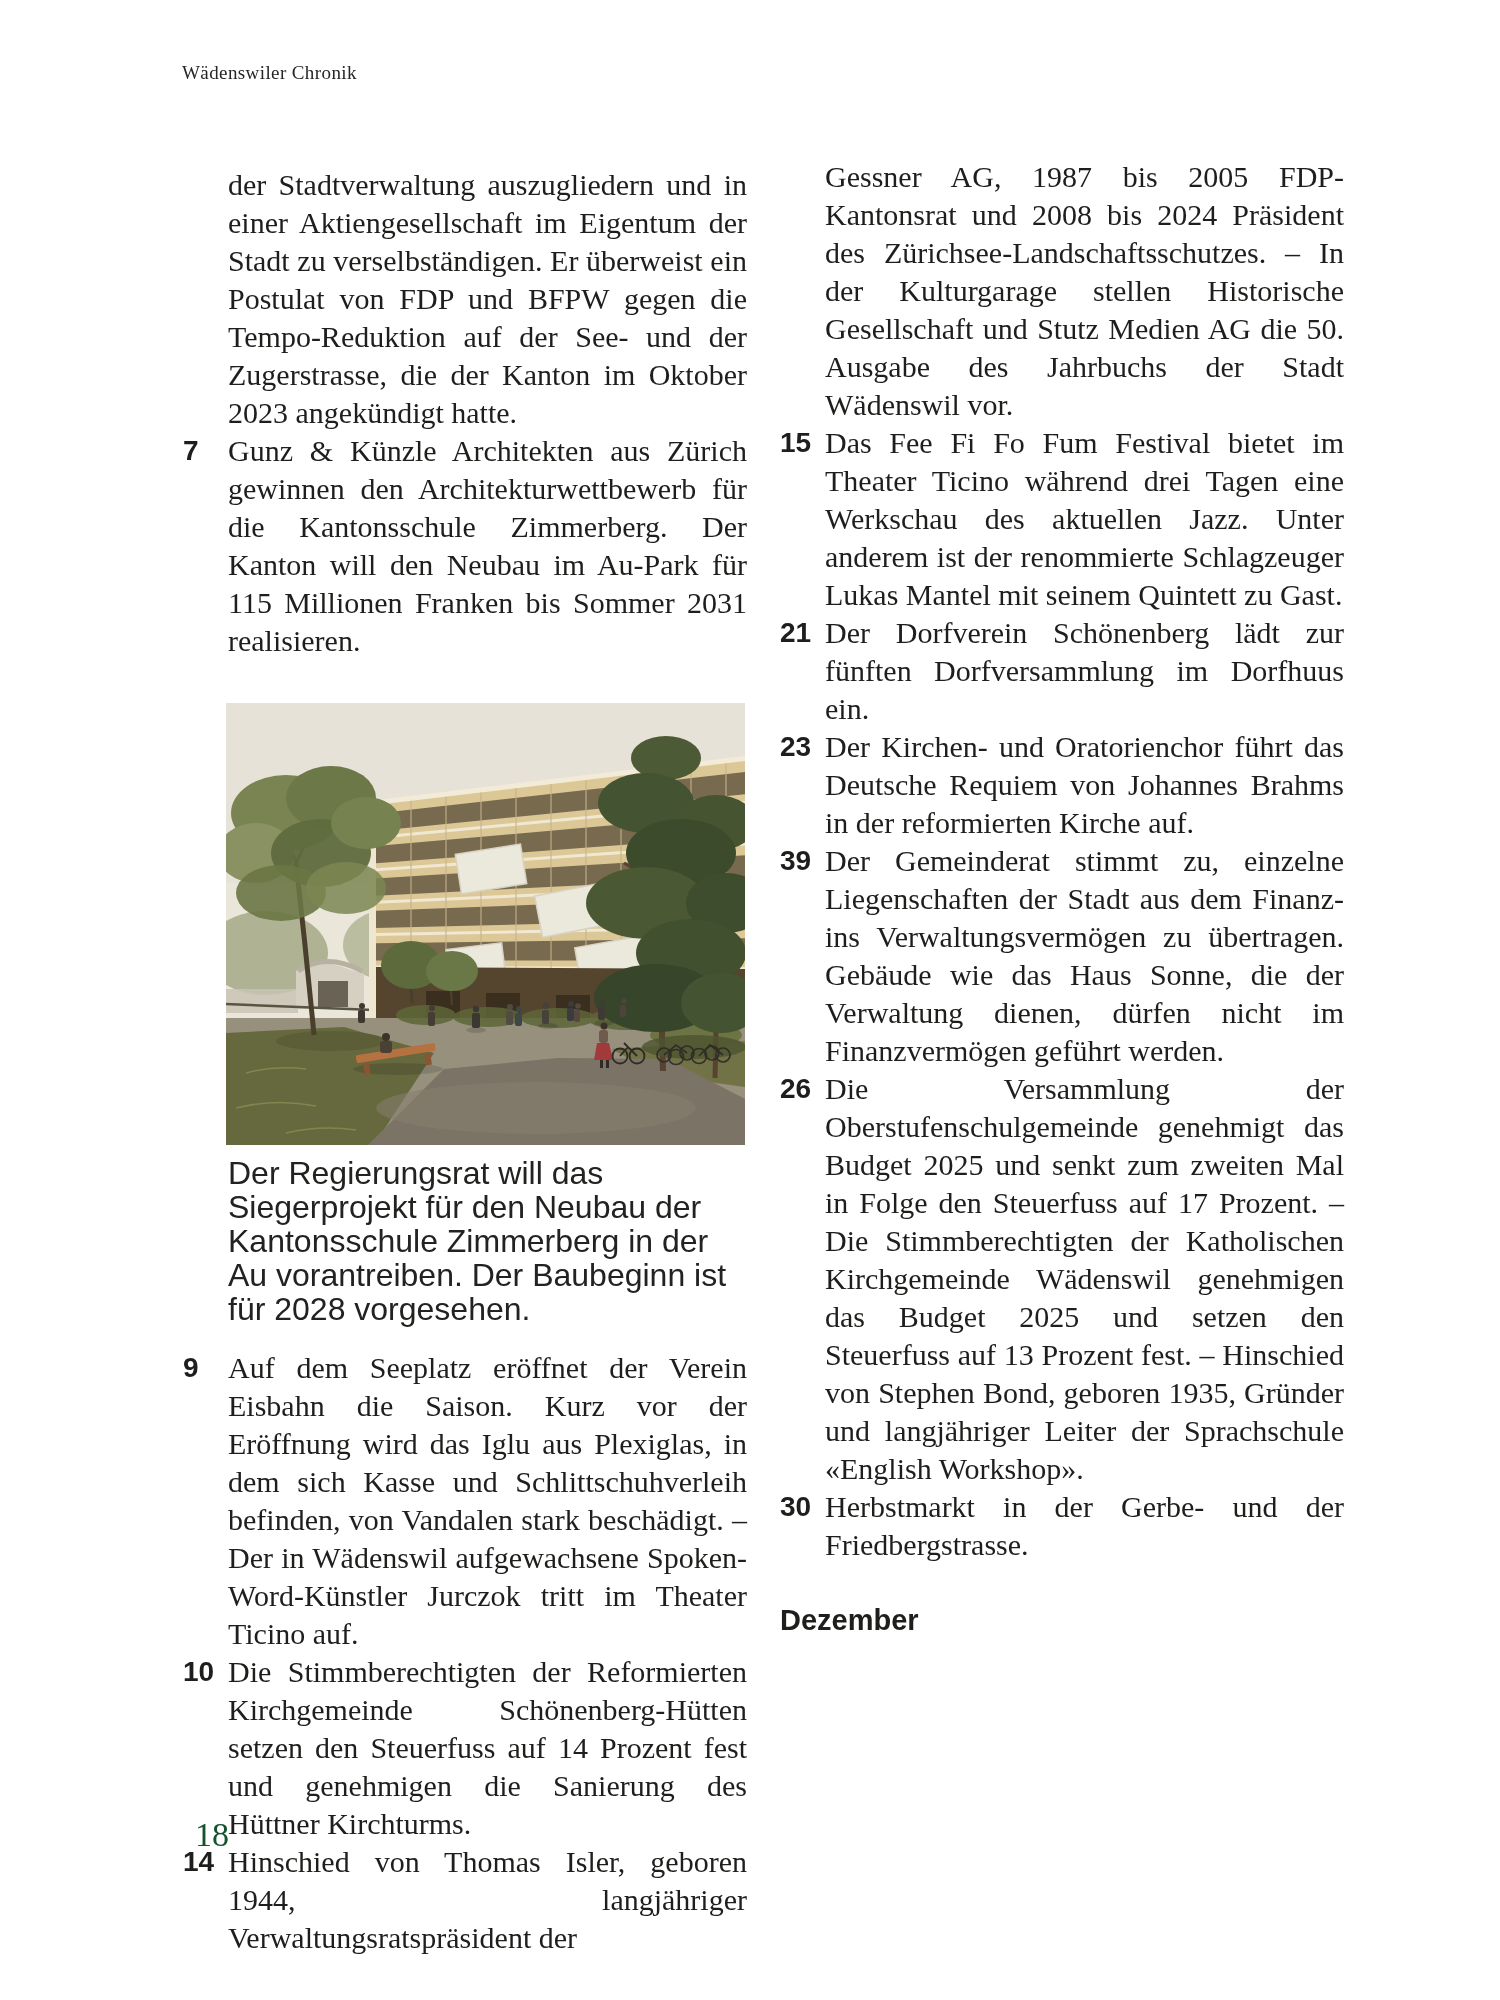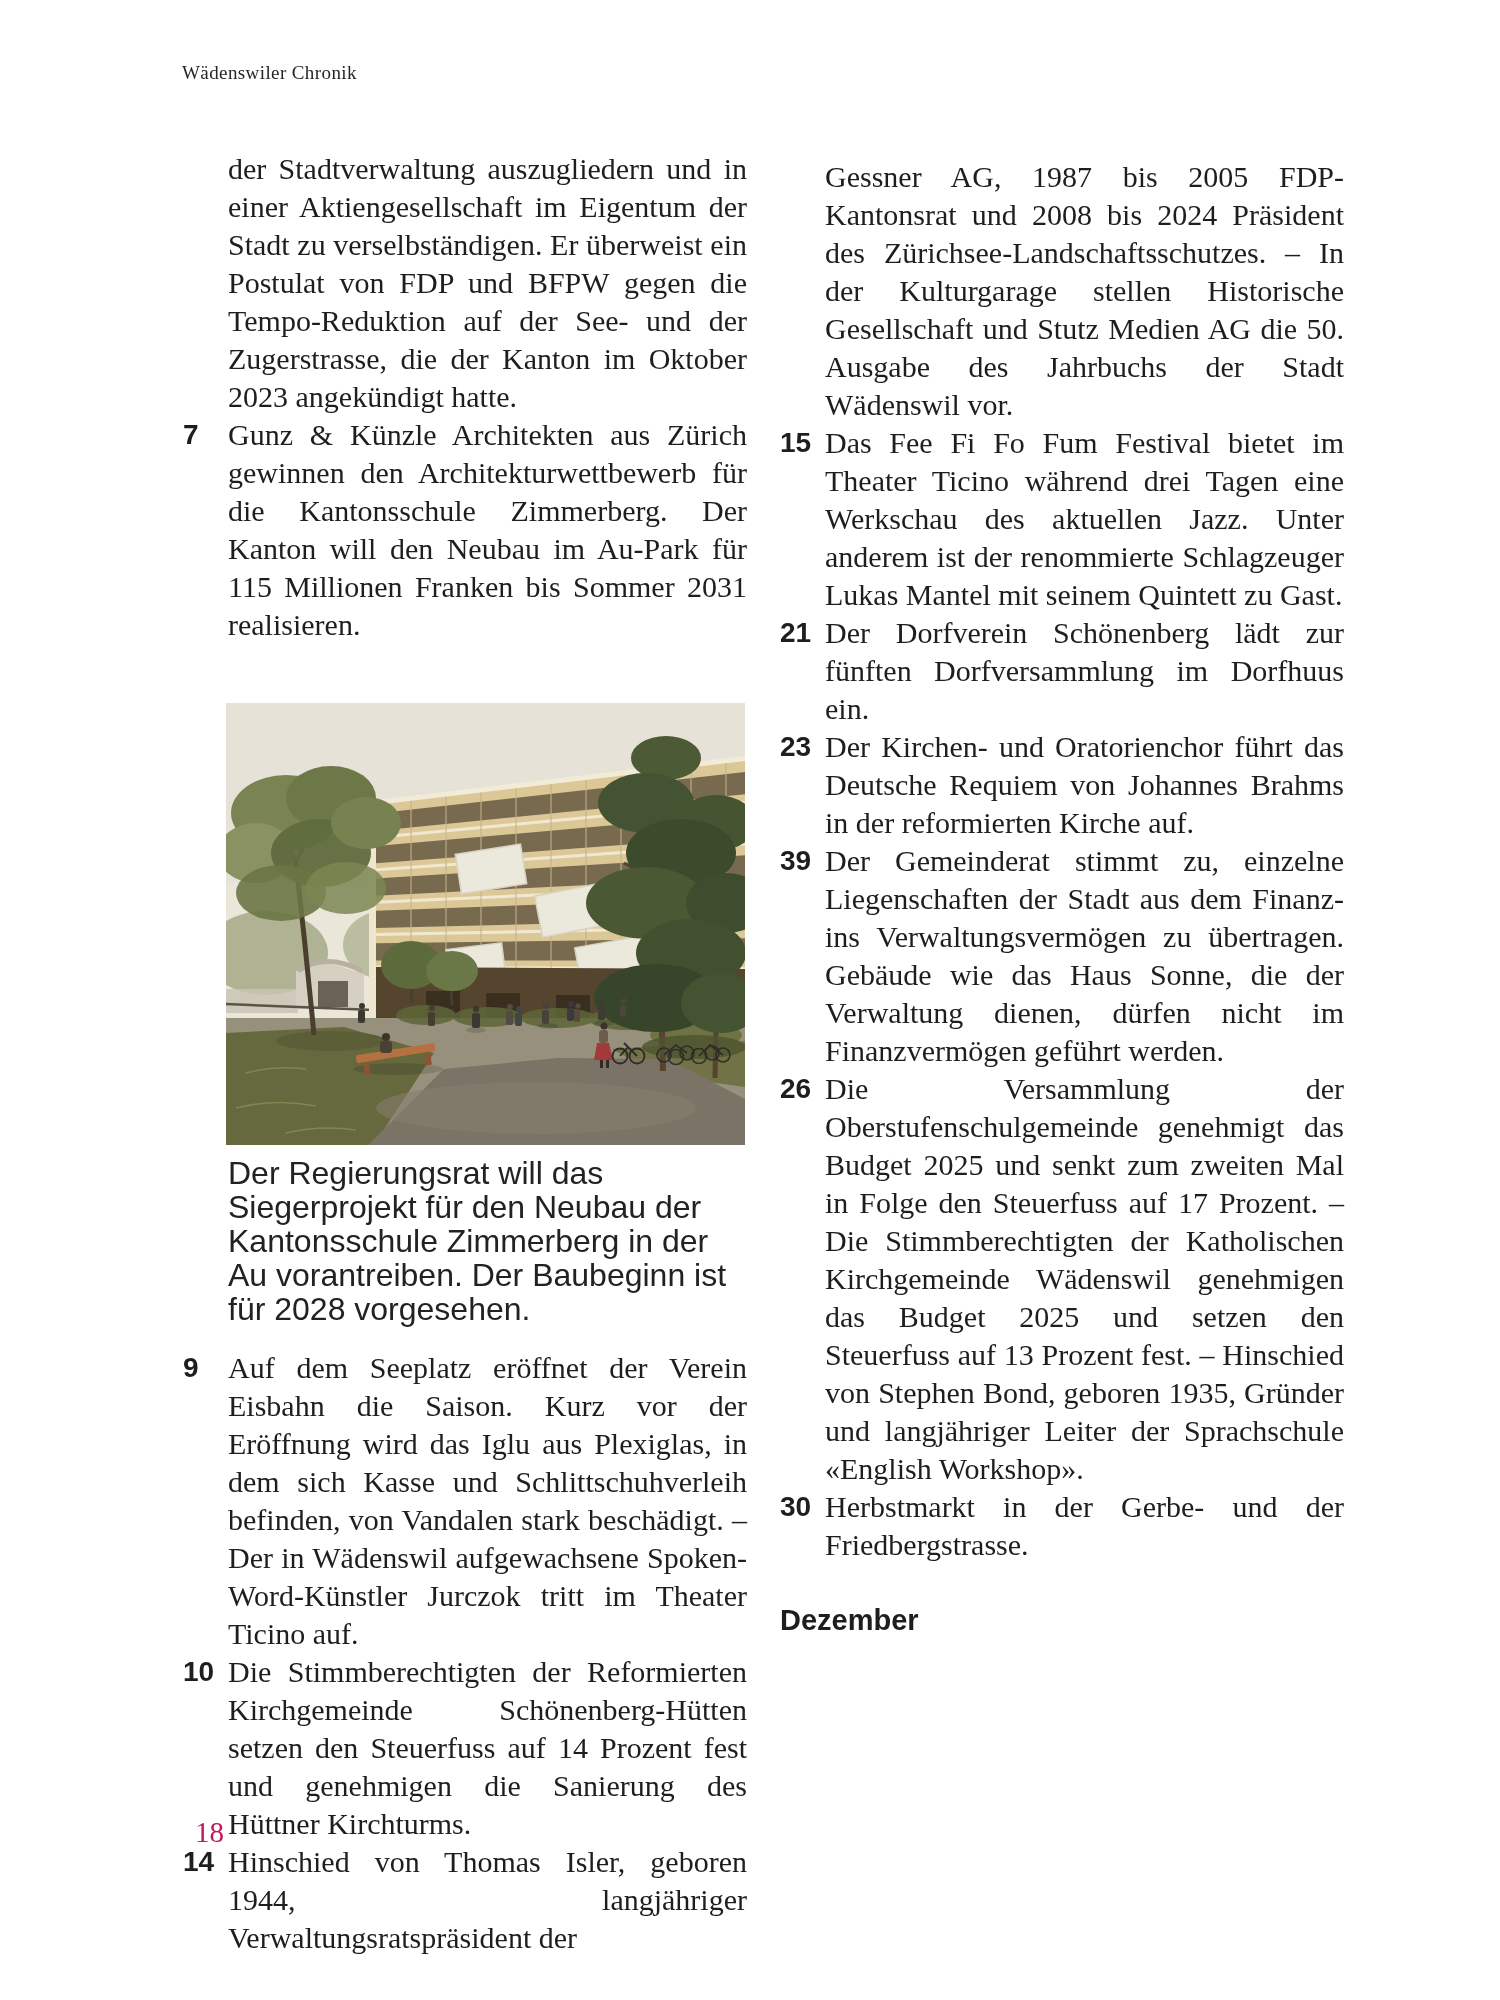--- a/index.html
+++ b/index.html
@@ -10,21 +10,21 @@
     width:1500px; height:2000px;
     overflow:hidden;
     font-family:"Liberation Serif", serif;
     color:#1e1e1c;
   }
   .running-header {
     position:absolute; left:182px; top:62px;
     font-size:19px; letter-spacing:0.4px; color:#262624;
   }
   .col { position:absolute; }
-  .col-left-top    { left:183px; top:150px;  width:564px; }
+  .col-left-top    { left:183px; top:166px;  width:564px; }
   .col-left-bottom { left:183px; top:1349px; width:564px; }
   .col-right       { left:780px; top:158px;  width:564px; }
   .cont { margin-left:45px; }
   .body-text {
     font-size:30px; line-height:38px;
     text-align:justify; hyphens:none;
   }
   .entry { position:relative; padding-left:45px; }
   .entry-num {
     position:absolute; left:0; top:0;
@@ -40,21 +40,21 @@
     width:519px; height:442px; overflow:hidden;
   }
   .figure svg { display:block; }
   .caption {
     position:absolute; left:228px; top:1156px; width:505px;
     font-family:"Liberation Sans", sans-serif;
     font-size:32px; line-height:34px; color:#222220;
   }
   .page-number {
     position:absolute; left:195px; top:1816px;
-    font-size:29px; color:#be185d;
+    font-size:34px; color:#14532d;
   }
 </style>
 </head>
 <body>
 
 <header class="running-header">
   <span>Wädenswiler Chronik</span>
 </header>
 
 <section class="col col-left-top">

